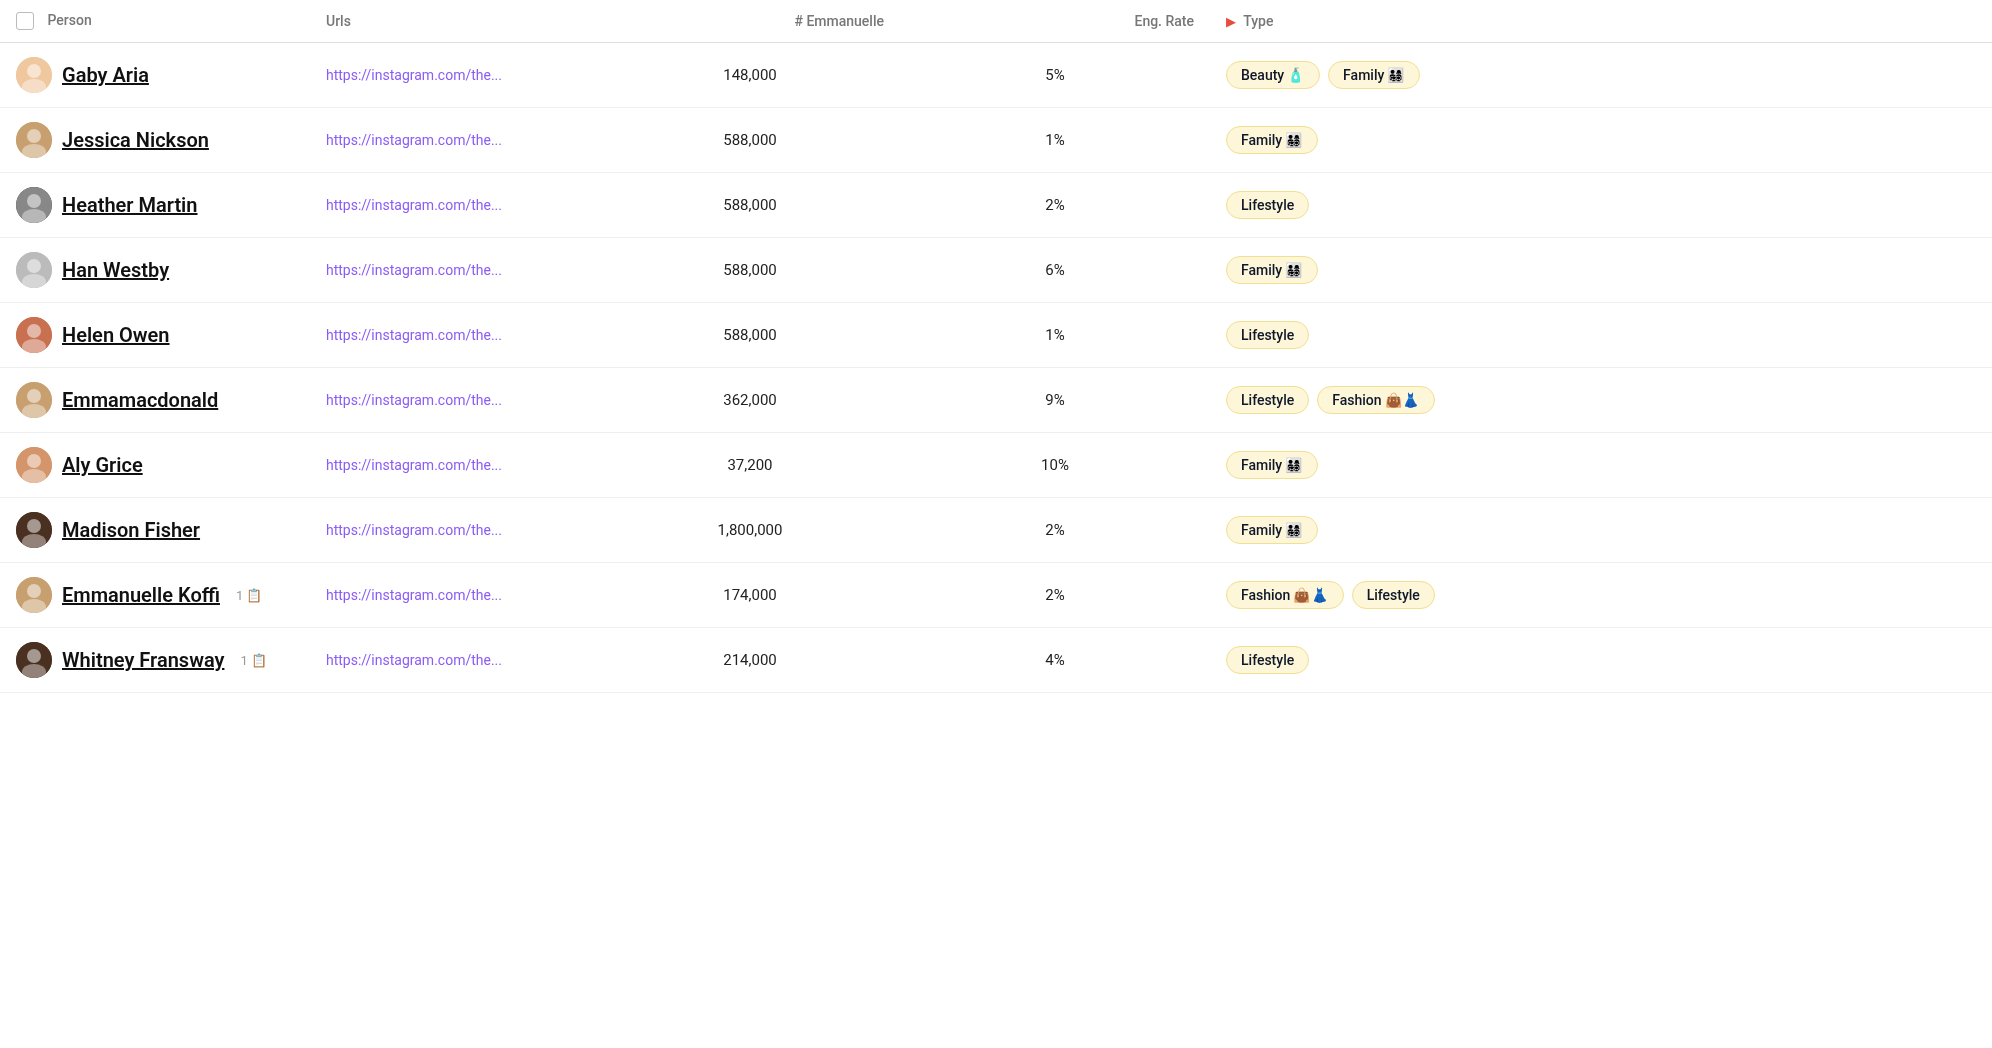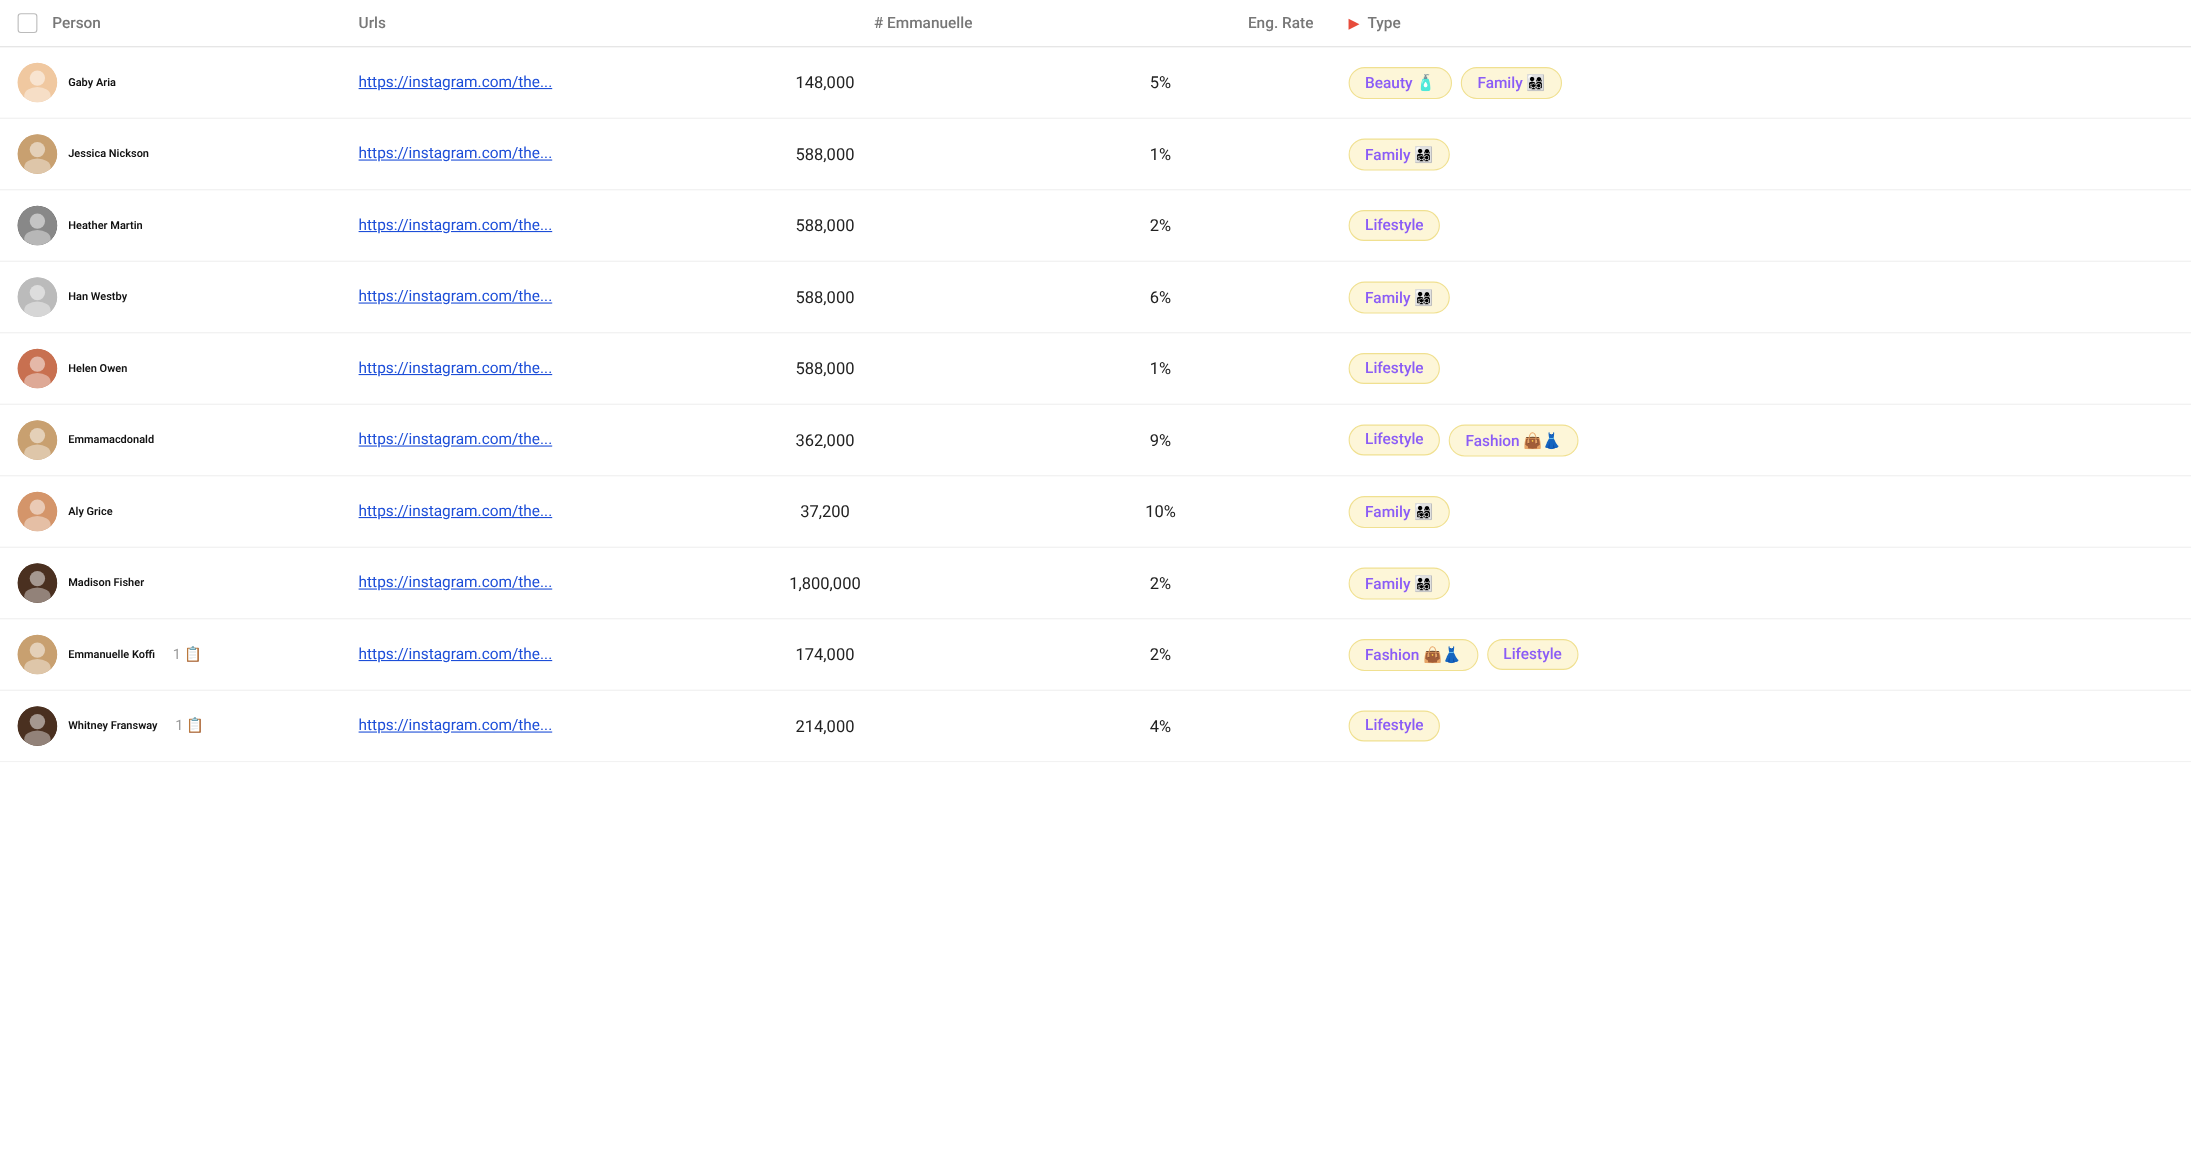--- a/index.html
+++ b/index.html
@@ -63,34 +63,34 @@
       flex-shrink: 0;
       display: flex;
       align-items: center;
       justify-content: center;
       font-size: 16px;
       overflow: hidden;
     }
     .person-name {
       font-weight: 600;
       color: #111;
-      font-size: 10px;
+      font-size: 20px;
+      text-decoration: underline;
     }
     .note-indicator {
       display: inline-flex;
       align-items: center;
       gap: 4px;
       color: #999;
       font-size: 13px;
       margin-left: 6px;
     }
     .url-cell {
-      color: #1d4ed8;
+      color: #8b5cf6;
       font-size: 14px;
-      text-decoration: underline;
     }
     .followers-cell {
       font-size: 15px;
       color: #222;
     }
     .engrate-cell {
       font-size: 15px;
       color: #222;
     }
     .type-cell {
@@ -101,21 +101,21 @@
     }
     .tag {
       display: inline-flex;
       align-items: center;
       gap: 4px;
       padding: 5px 14px;
       border-radius: 20px;
       font-size: 14px;
       font-weight: 500;
       background: #fdf6d8;
-      color: #8b5cf6;
+      color: #0f172a;
       border: 1px solid #f0e090;
       white-space: nowrap;
     }
     .header-checkbox {
       width: 18px;
       height: 18px;
       border: 1.5px solid #bbb;
       border-radius: 3px;
       display: inline-block;
       vertical-align: middle;

